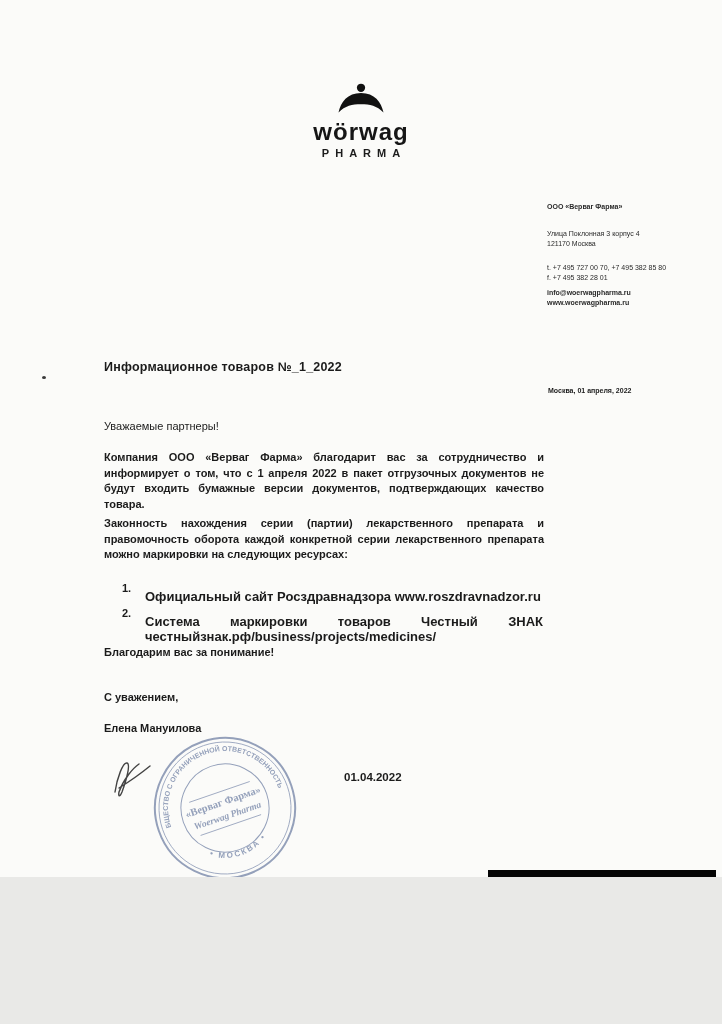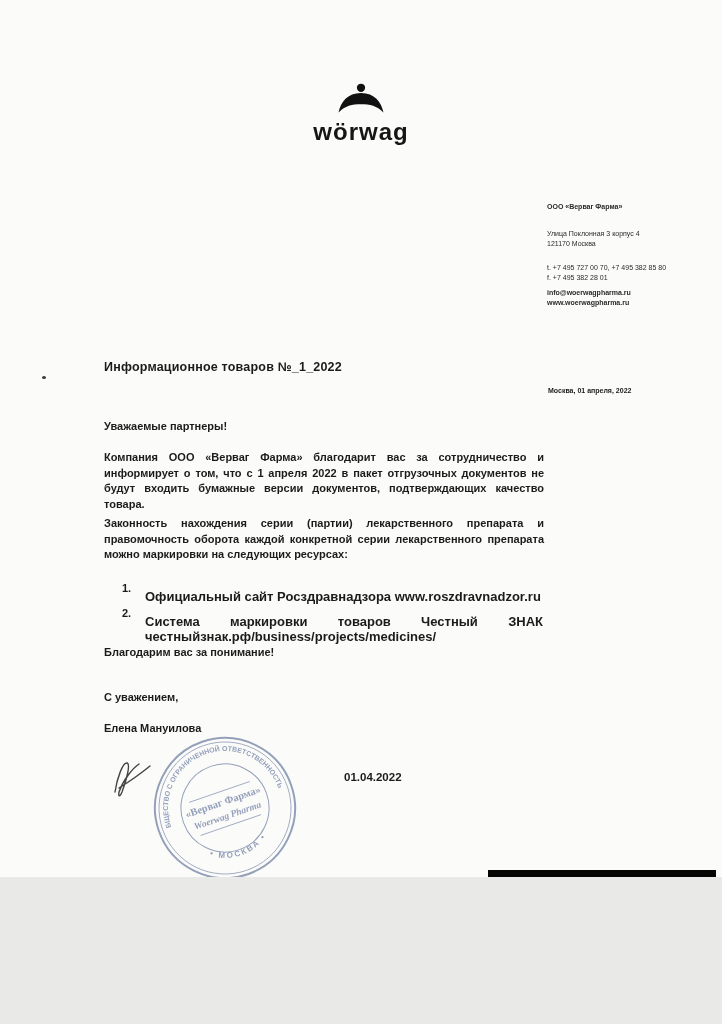--- a/index.html
+++ b/index.html
@@ -26,21 +26,21 @@
   .contact .company { font-weight: bold; }
   .contact .gap-lg { height: 17px; }
   .contact .gap-md { height: 14px; }
   .contact .gap-sm { height: 5px; }
   .contact .strong { font-weight: bold; }
 
   
   .title { position: absolute; left: 104px; top: 360px; font-size: 12.5px; font-weight: bold; letter-spacing: .2px; }
   .place-date { position: absolute; left: 548px; top: 387px; font-size: 7px; font-weight: bold; }
 
-  .salutation { position: absolute; left: 104px; top: 420px; font-size: 11px; font-weight: bold; }
+  .salutation { position: absolute; left: 104px; top: 420px; font-size: 11px; font-weight: normal; }
 
   .para { position: absolute; left: 104px; width: 440px; font-size: 11px; line-height: 15.5px; font-weight: bold; text-align: justify; }
   .p1 { top: 450px; }
   .p2 { top: 516px; }
 
   .list { position: absolute; left: 122px; top: 581px; width: 421px; }
   .list-item { display: flex; margin-bottom: 1px; }
   .list-num { width: 23px; flex: 0 0 23px; font-size: 11px; font-weight: bold; line-height: 15.5px; }
   .list-text { flex: 1; font-size: 13px; font-weight: bold; line-height: 15.5px; text-align: justify; margin-top: 8px; }
 
@@ -62,20 +62,21 @@
 <body>
 
 <div class="page">
 
   <div class="logo">
     <svg class="logo-mark" width="48" height="34" viewBox="0 0 64 44" aria-hidden="true">
       <circle cx="32" cy="7" r="5.5" fill="#111"></circle>
       <path d="M32,14 C14,14 5,26 2,40 C11,31 20,29 32,29 C44,29 53,31 62,40 C59,26 50,14 32,14 Z" fill="#111"></path>
     </svg>
     <div class="logo-brand">wörwag</div>
+    <div class="logo-sub">PHARMA</div>
   </div>
 
   <div class="contact">
     <div class="company">ООО «Верваг Фарма»</div>
     <div class="gap-lg"></div>
     <div>Улица Поклонная 3 корпус 4</div>
     <div>121170 Москва</div>
     <div class="gap-md"></div>
     <div>t.   +7 495 727 00 70, +7 495 382 85 80</div>
     <div>f.   +7 495 382 28 01</div>

